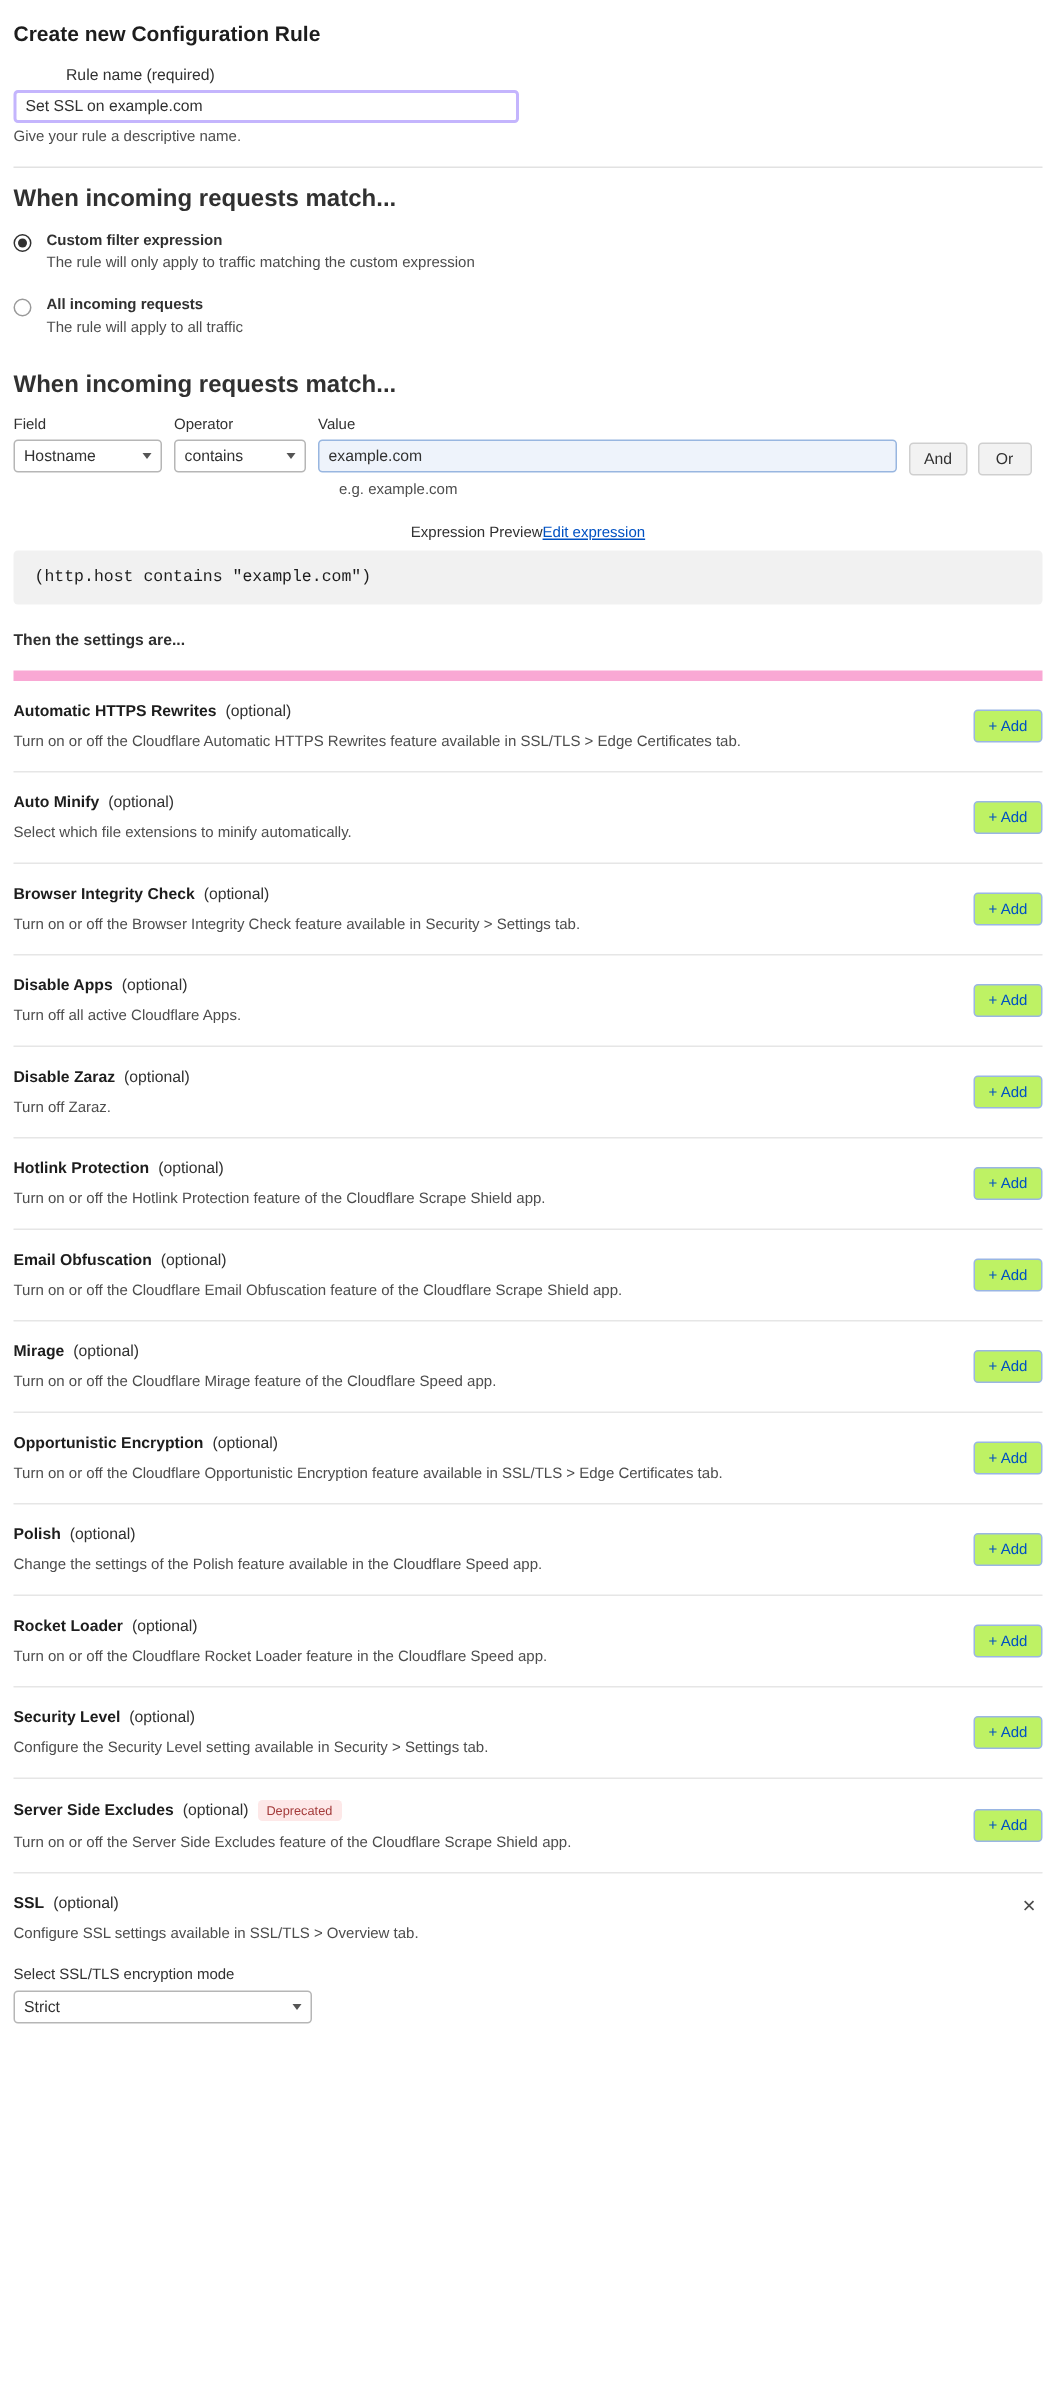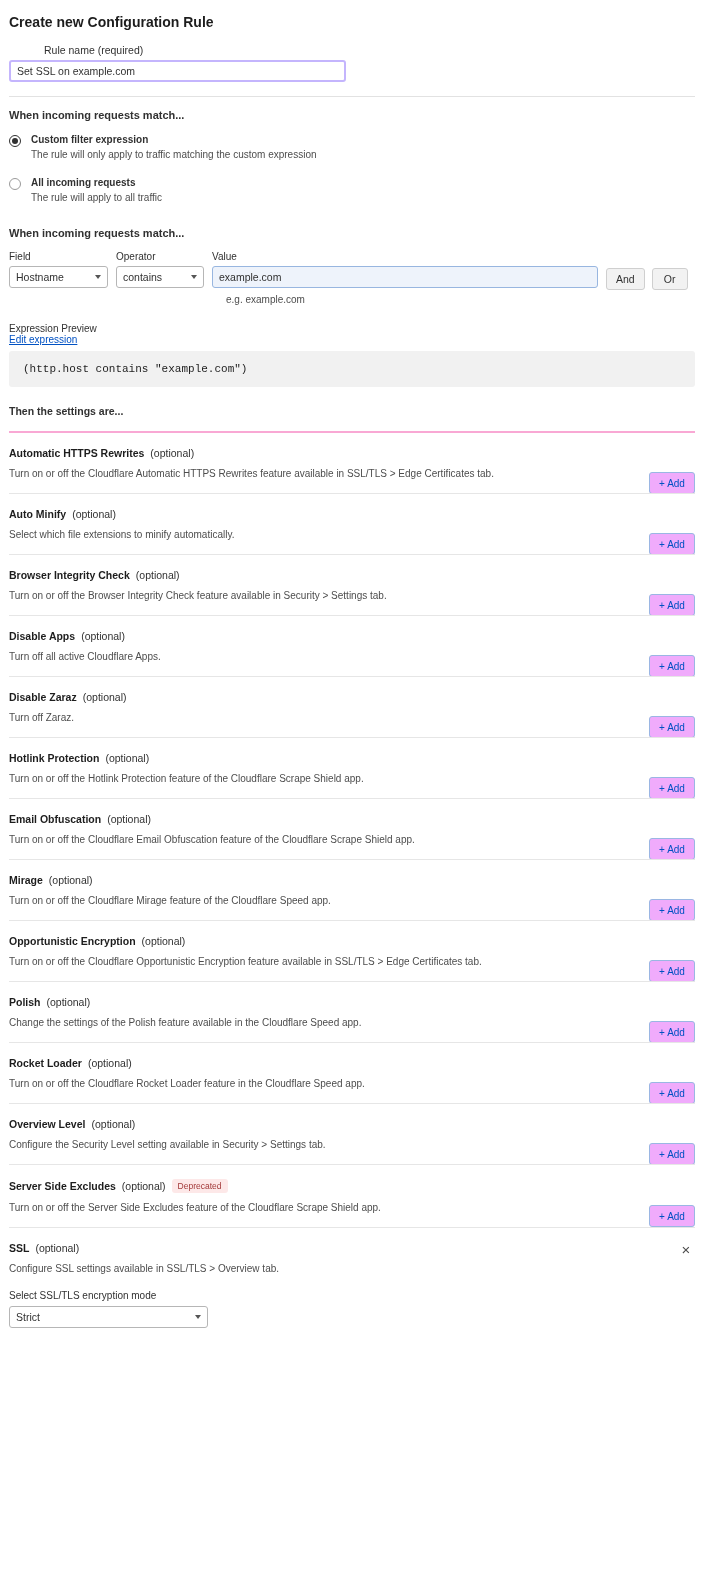--- a/index.html
+++ b/index.html
@@ -50,21 +50,21 @@
     border-top: 1px solid #e2e2e2;
     margin: 14px 0 12px 0;
   }
   .section-heading {
     font-size: 13px;
     font-weight: bold;
     color: #1d1d1d;
     margin: 0 0 14px 0;
   }
   .subheading {
-    font-size: 11px;
+    font-size: 16px;
     font-weight: bold;
     color: #313131;
     margin: 0 0 12px 0;
   }
   
   .radio-row {
     display: flex;
     align-items: flex-start;
     margin-bottom: 14px;
   }
@@ -162,25 +162,24 @@
     padding: 0 9px;
   }
   .expr-hint {
     font-size: 10px;
     color: #4d4d4d;
     margin-top: 4px;
     margin-left: 217px;
   }
   .preview-head {
     display: flex;
-    justify-content: space-between;
+    justify-content: center;
     align-items: baseline;
     margin-top: 18px;
     margin-bottom: 6px;
-    flex-direction: column;
   }
   .preview-head .lbl { font-size: 10px; color: #313131; }
   .preview-head .lnk {
     font-size: 10px;
     color: #0051c3;
     text-decoration: underline;
     cursor: pointer;
   }
   .preview-box {
     background: #f1f1f1;
@@ -196,21 +195,21 @@
     color: #313131;
     margin: 18px 0 0 0;
   }
   
   .setting {
     border-top: 1px solid #e6e6e6;
     padding: 14px 0 14px 0;
     position: relative;
     min-height: 50px;
   }
-  .setting:first-of-type { border-top: 2px solid #f9a8d4; }
+  .setting:first-of-type { border-top: 7px solid #f9a8d4; }
   .setting .s-title {
     font-size: 10.5px;
     font-weight: bold;
     color: #1d1d1d;
     display: flex;
     align-items: center;
     gap: 6px;
   }
   .setting .s-title .opt {
     font-weight: normal;
@@ -233,26 +232,25 @@
   }
   .add-btn {
     position: absolute;
     right: 0;
     top: 50%;
     transform: translateY(-50%);
     height: 22px;
     min-width: 46px;
     border: 1px solid #9ab6e3;
     border-radius: 3px;
-    background: #f0abfc;
+    background: #bef264;
     color: #0051c3;
     font-size: 10px;
     font-family: "Liberation Sans", sans-serif;
     cursor: pointer;
-    margin-top: 20px;
   }
   .close-x {
     position: absolute;
     right: 1px;
     top: 14px;
     width: 16px; height: 16px;
     cursor: pointer;
     color: #4d4d4d;
     font-size: 15px;
     line-height: 14px;
@@ -272,20 +270,21 @@
 </style>
 </head>
 <body>
 
 <div class="page">
 
   <div class="page-title">Create new Configuration Rule</div>
 
   <div class="field-label">Rule name (required)</div>
   <input class="text-input" type="text" value="Set SSL on example.com" style="">
+  <div class="hint">Give your rule a descriptive name.</div>
 
   <hr class="sep">
 
   <div class="subheading">When incoming requests match...</div>
 
   <div class="radio-row">
     <div class="radio checked"></div>
     <div class="radio-text">
       <div class="r-title">Custom filter expression</div>
       <div class="r-desc">The rule will only apply to traffic matching the custom expression</div>
@@ -434,21 +433,21 @@
       <div class="s-title">
         <span>Rocket Loader</span>
         <span class="opt">(optional)</span>
       </div>
       <div class="s-desc">Turn on or off the Cloudflare Rocket Loader feature in the Cloudflare Speed app.</div>
       <button class="add-btn">+ Add</button>
     </div>
 
     <div class="setting">
       <div class="s-title">
-        <span>Overview Level</span>
+        <span>Security Level</span>
         <span class="opt">(optional)</span>
       </div>
       <div class="s-desc">Configure the Security Level setting available in Security &gt; Settings tab.</div>
       <button class="add-btn">+ Add</button>
     </div>
 
     <div class="setting">
       <div class="s-title">
         <span>Server Side Excludes</span>
         <span class="opt">(optional)</span>

